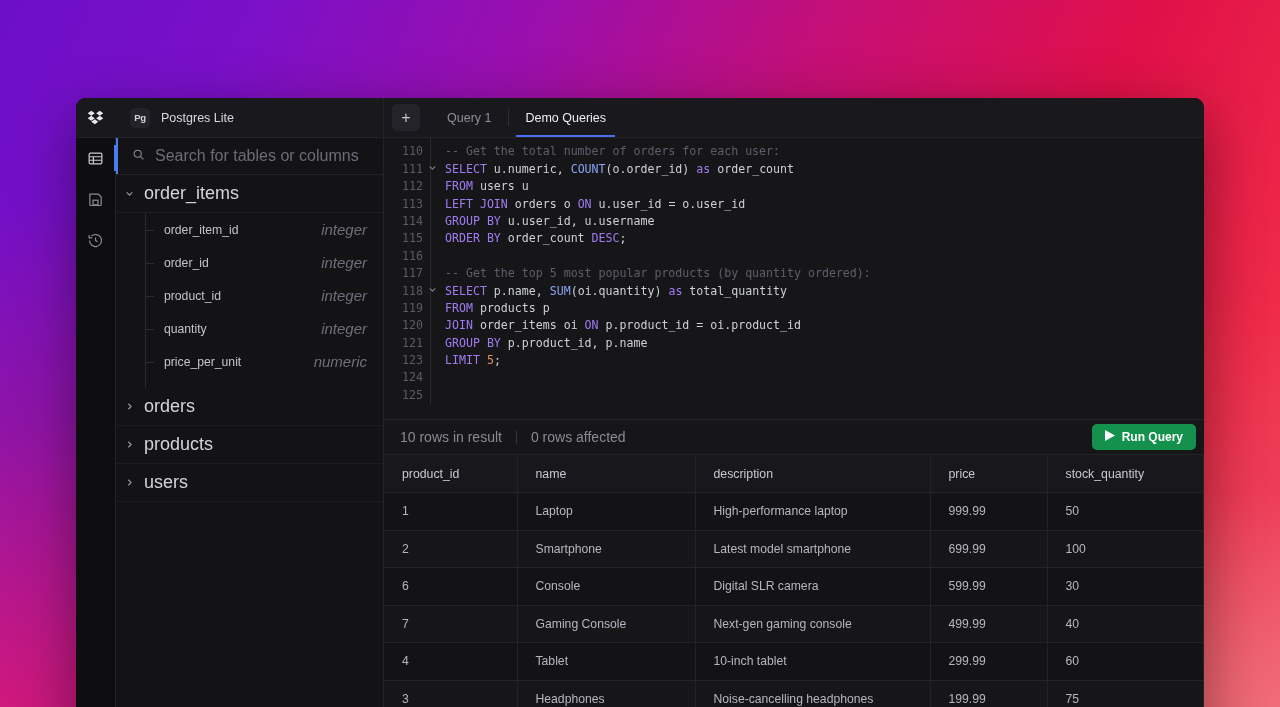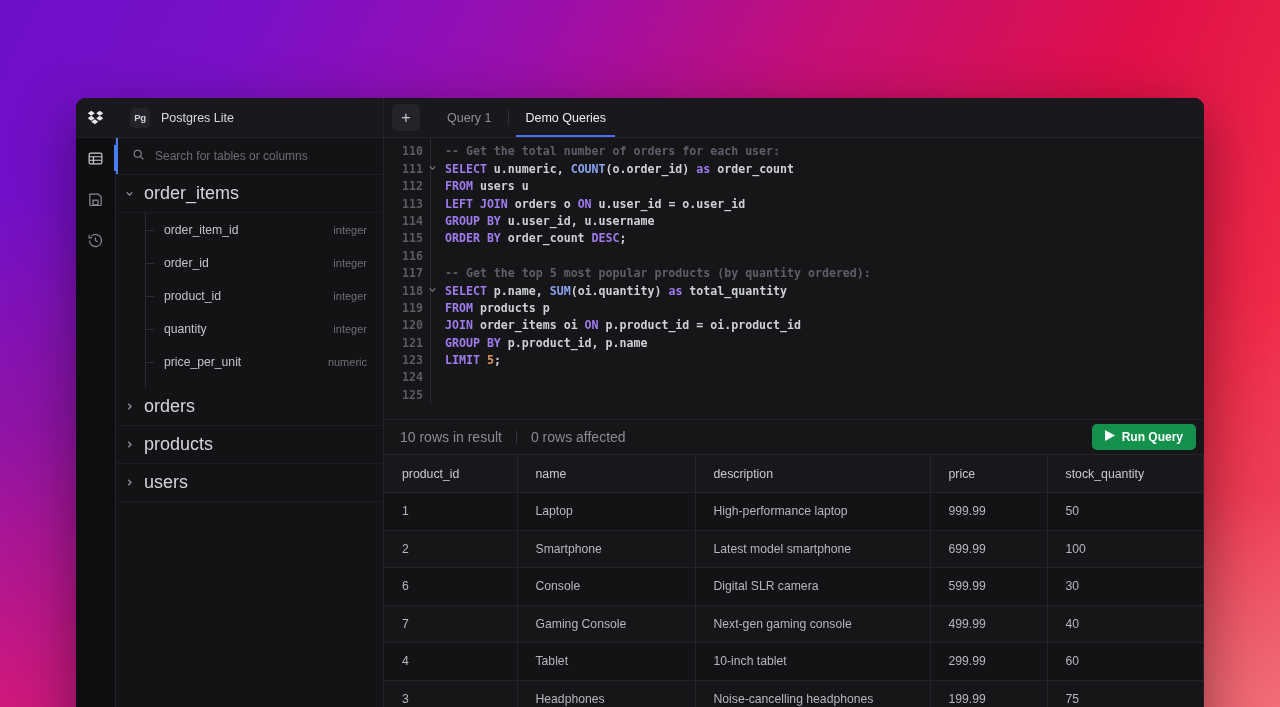--- a/index.html
+++ b/index.html
@@ -98,21 +98,21 @@
   #search-row::before {
     content: ""; position: absolute; left: 0; top: 0;
     width: 2px; height: 100%;
     background: #4a7ef0;
   }
   #search-input {
     flex: 1;
     background: transparent; border: 0; outline: none;
     color: #d0d0d8;
     font-family: "Liberation Sans", sans-serif;
-    font-size: 12px;
+    font-size: 16px;
   }
   #search-input::placeholder { color: #6c6c78; }
 
   #tree { flex: 1; overflow: hidden; }
   .tree-table {
     height: 38px;
     display: flex; align-items: center; gap: 10px;
     padding-left: 28px;
     border-bottom: 1px solid #1d1d21;
     color: #d4d4dc; font-size: 18px;
@@ -133,21 +133,21 @@
     content: ""; position: absolute;
     left: 29px; top: 0; bottom: 0;
     width: 1px; background: #2b2b31;
   }
   .tree-col::after {
     content: ""; position: absolute;
     left: 29px; top: 50%;
     width: 9px; height: 1px; background: #2b2b31;
   }
   .tree-col .cname { color: #c3c3cc; flex: 1; }
-  .tree-col .ctype { color: #6f6f7b; font-size: 11px; }
+  .tree-col .ctype { color: #6f6f7b; font-size: 15px; font-style: italic; }
   .tree-spacer { height: 10px; position: relative; }
   .tree-spacer::before {
     content: ""; position: absolute;
     left: 29px; top: 0; bottom: 0; width: 1px; background: #2b2b31;
   }
 
   
   #main { flex: 1; display: flex; flex-direction: column; min-width: 0; background: #131316; }
 
   #tabbar {
@@ -185,21 +185,20 @@
 
   
   #editor {
     flex: 0 0 281px;
     background: #161619;
     overflow: hidden;
     position: relative;
     font-family: "DejaVu Sans Mono", monospace;
     font-size: 11.6px;
     line-height: 17.4px;
-    font-weight: bold;
   }
   #code-scroll { position: absolute; left: 0; right: 0; top: -12px; }
   .cline { display: flex; height: 17.4px; }
   .gutter {
     width: 46px; flex: 0 0 46px;
     text-align: right; padding-right: 7px;
     color: #5b5b66;
     position: relative;
   }
   .fold {

